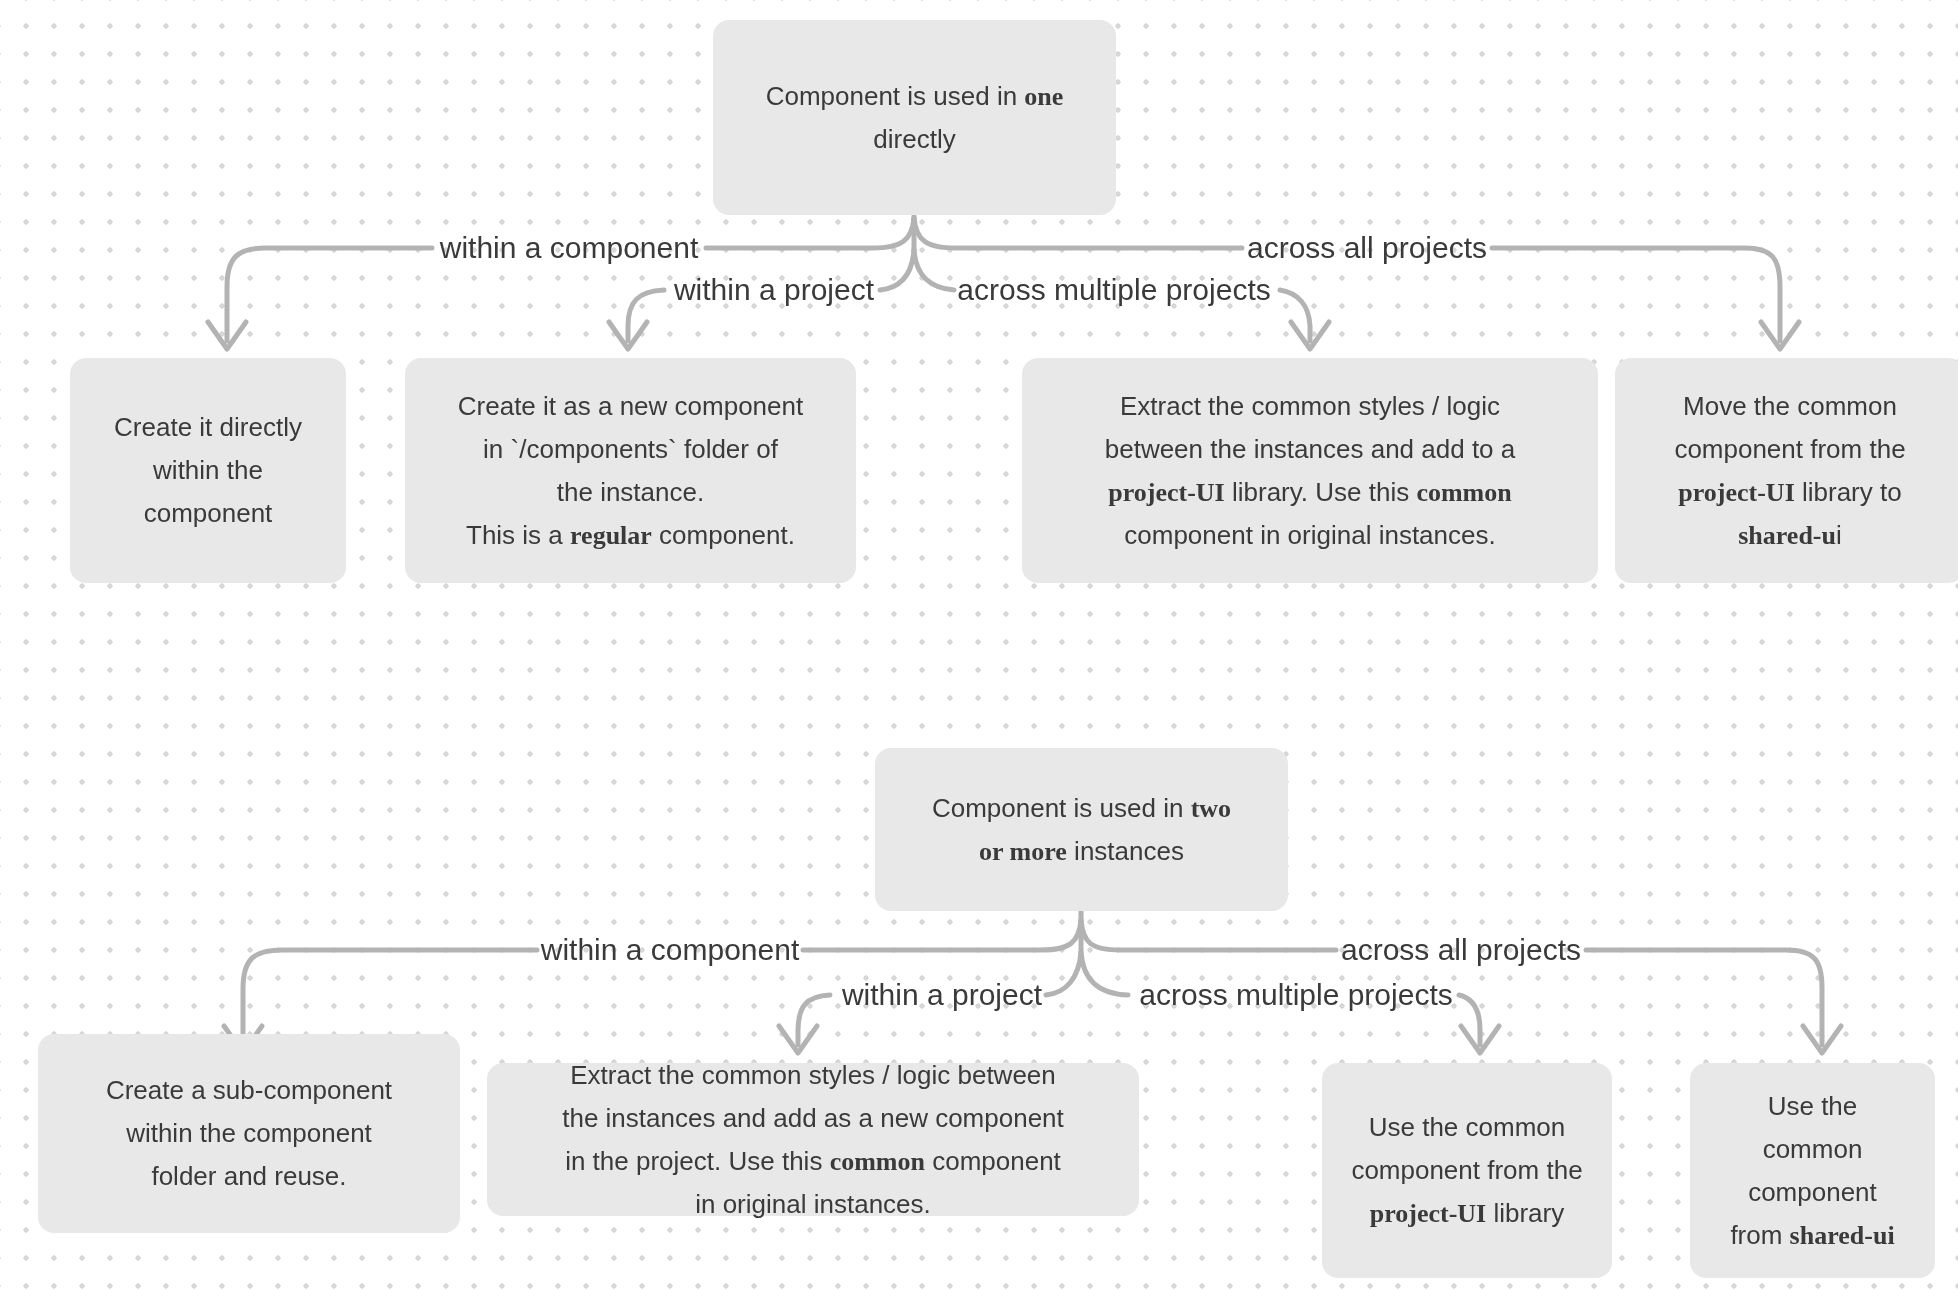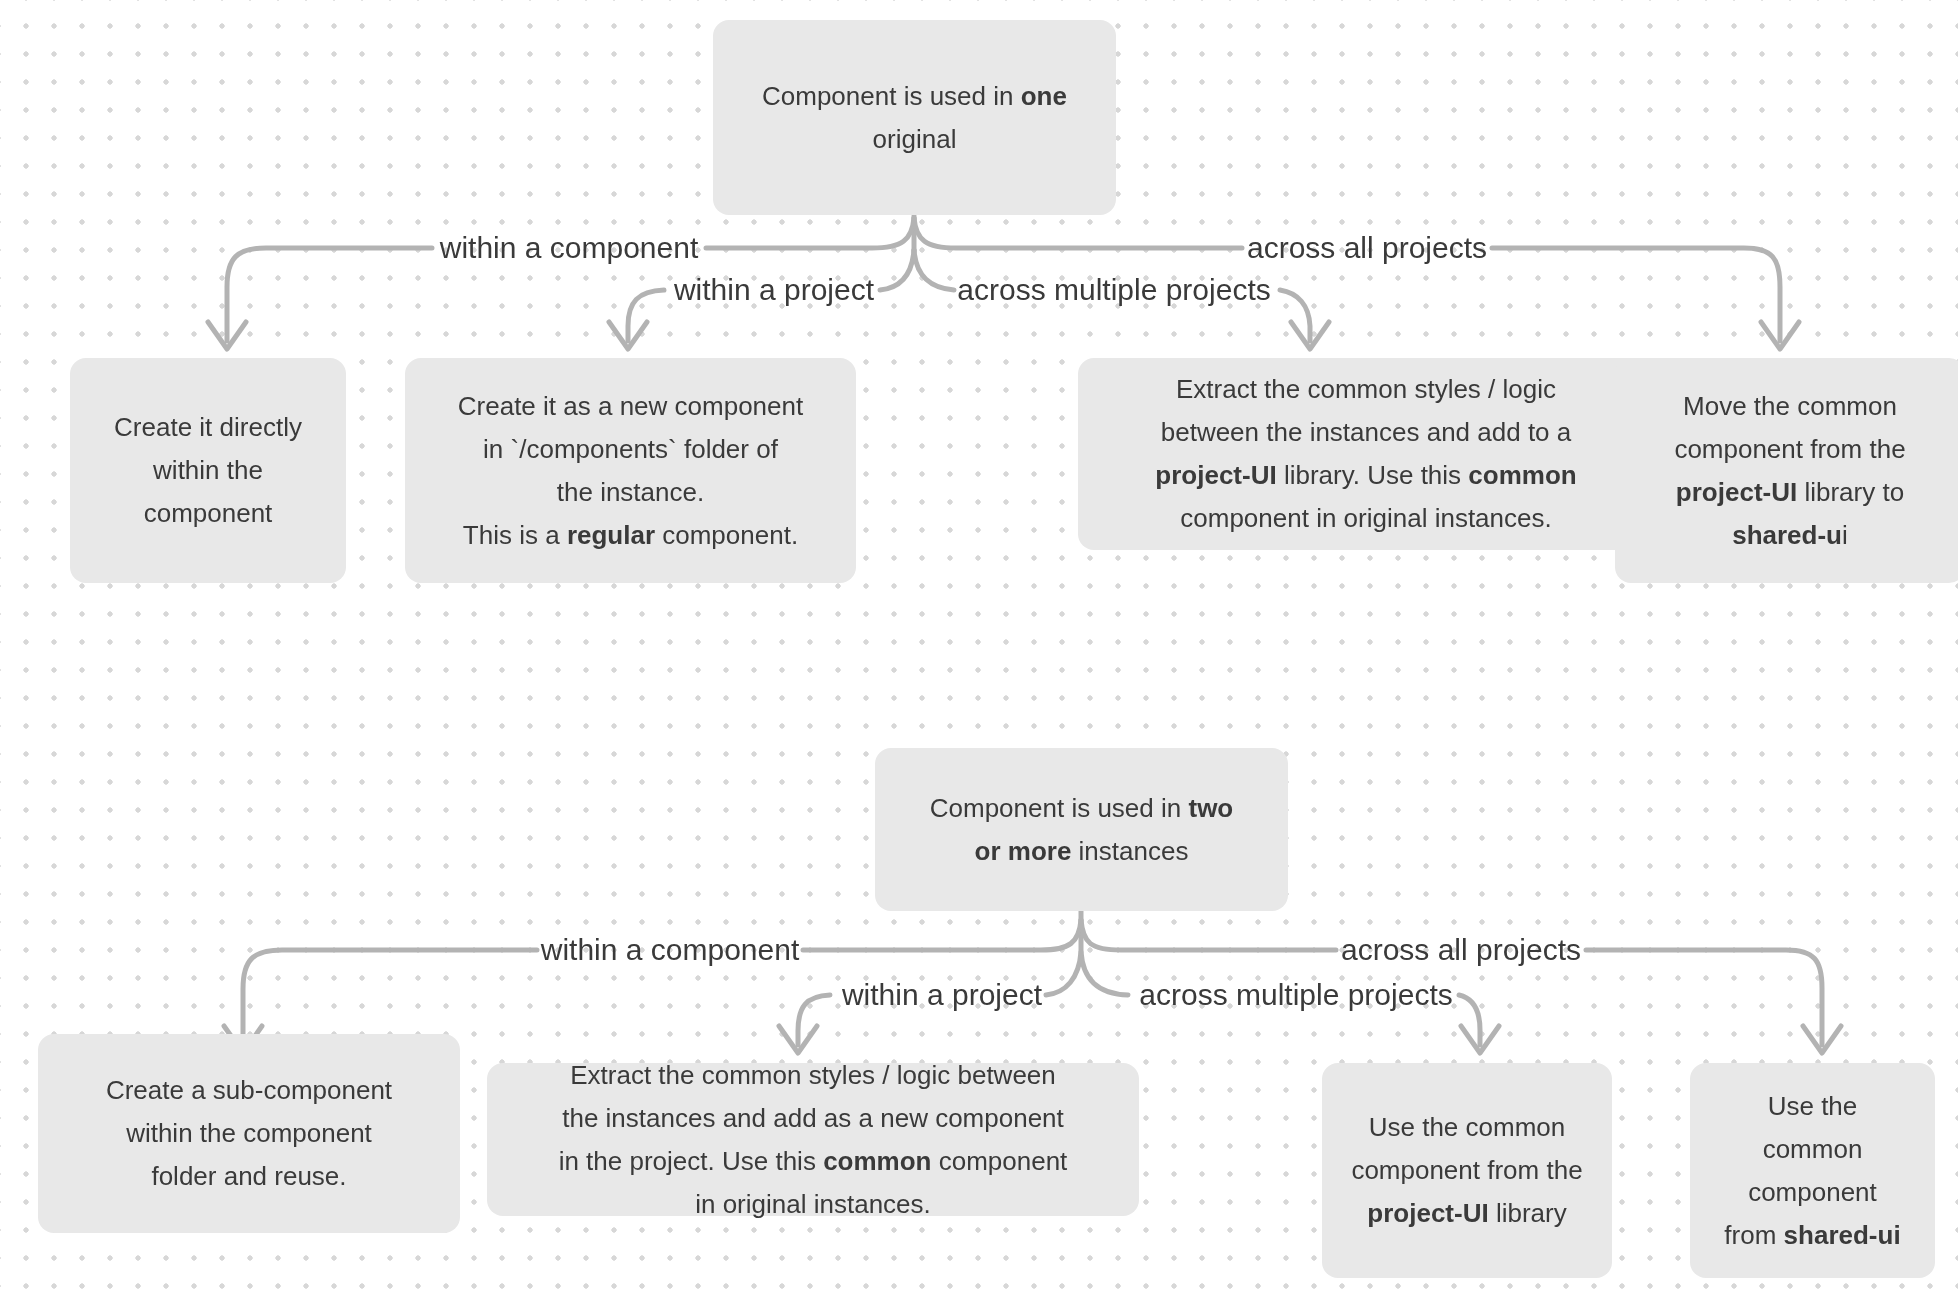--- a/index.html
+++ b/index.html
@@ -30,21 +30,21 @@
     position:absolute;
     background:var(--box);
     border-radius:16px;
     display:flex;align-items:center;justify-content:center;
     text-align:center;
     color:var(--text);
     font-size:26px;line-height:43px;
     box-sizing:border-box;
     padding:0 8px;
   }
-  .node b, .blabel b, .node span.bold{font-weight:700;}
+  .node b, .blabel b, .node span.bold{font-weight:700;font-family:Liberation Serif, serif;}
   .blabel{
     position:absolute;
     transform:translate(-50%,-50%);
     white-space:nowrap;
     color:var(--text);
     font-size:30px;
   }
 </style>
 </head>
 <body>
@@ -78,35 +78,35 @@
     <path class="c" d="M224 1026 L243 1053 L262 1026"></path>
     <path class="c" d="M830 995 C806 996 798 1007 798 1031 L798 1045"></path>
     <path class="c" d="M779 1026 L798 1053 L817 1026"></path>
     <path class="c" d="M1459 995 C1472 998 1480 1008 1480 1030 L1480 1045"></path>
     <path class="c" d="M1461 1026 L1480 1053 L1499 1026"></path>
     <path class="c" d="M1586 950 L1786 950 C1814 950 1822 960 1822 988 L1822 1045"></path>
     <path class="c" d="M1803 1026 L1822 1053 L1841 1026"></path>
   </svg>
 
   <div class="node" style="left:713px;top:20px;width:403px;height:195px">
-    <div><span>Component is used in </span><span class="bold">one</span><br><span>original</span></div>
+    <div><span>Component is used in </span><span class="bold">one</span><br><span>directly</span></div>
   </div>
 
   <div class="blabel" style="left:569px;top:248px">within a component</div>
   <div class="blabel" style="left:1367px;top:248px">across all projects</div>
   <div class="blabel" style="left:774px;top:290px">within a project</div>
   <div class="blabel" style="left:1114px;top:290px">across multiple projects</div>
 
   <div class="node" style="left:70px;top:358px;width:276px;height:225px">
     <div><span>Create it directly</span><br><span>within the</span><br><span>component</span></div>
   </div>
   <div class="node" style="left:405px;top:358px;width:451px;height:225px">
     <div><span>Create it as a new component</span><br><span>in `/components` folder of</span><br><span>the instance.</span><br><span>This is a </span><span class="bold">regular</span><span> component.</span></div>
   </div>
-  <div class="node" style="left:1078px;top:358px;width:576px;height:192px">
+  <div class="node" style="left:1022px;top:358px;width:576px;height:225px">
     <div><span>Extract the common styles / logic</span><br><span>between the instances and add to a</span><br><span class="bold">project-UI</span><span> library. Use this </span><span class="bold">common</span><br><span>component in original instances.</span></div>
   </div>
   <div class="node" style="left:1615px;top:358px;width:350px;height:225px">
     <div><span>Move the common</span><br><span>component from the</span><br><span class="bold">project-UI</span><span> library to</span><br><span class="bold">shared-u</span><span>i</span></div>
   </div>
 
   <div class="node" style="left:875px;top:748px;width:413px;height:163px">
     <div><span>Component is used in </span><span class="bold">two</span><br><span class="bold">or more</span><span> instances</span></div>
   </div>
 

